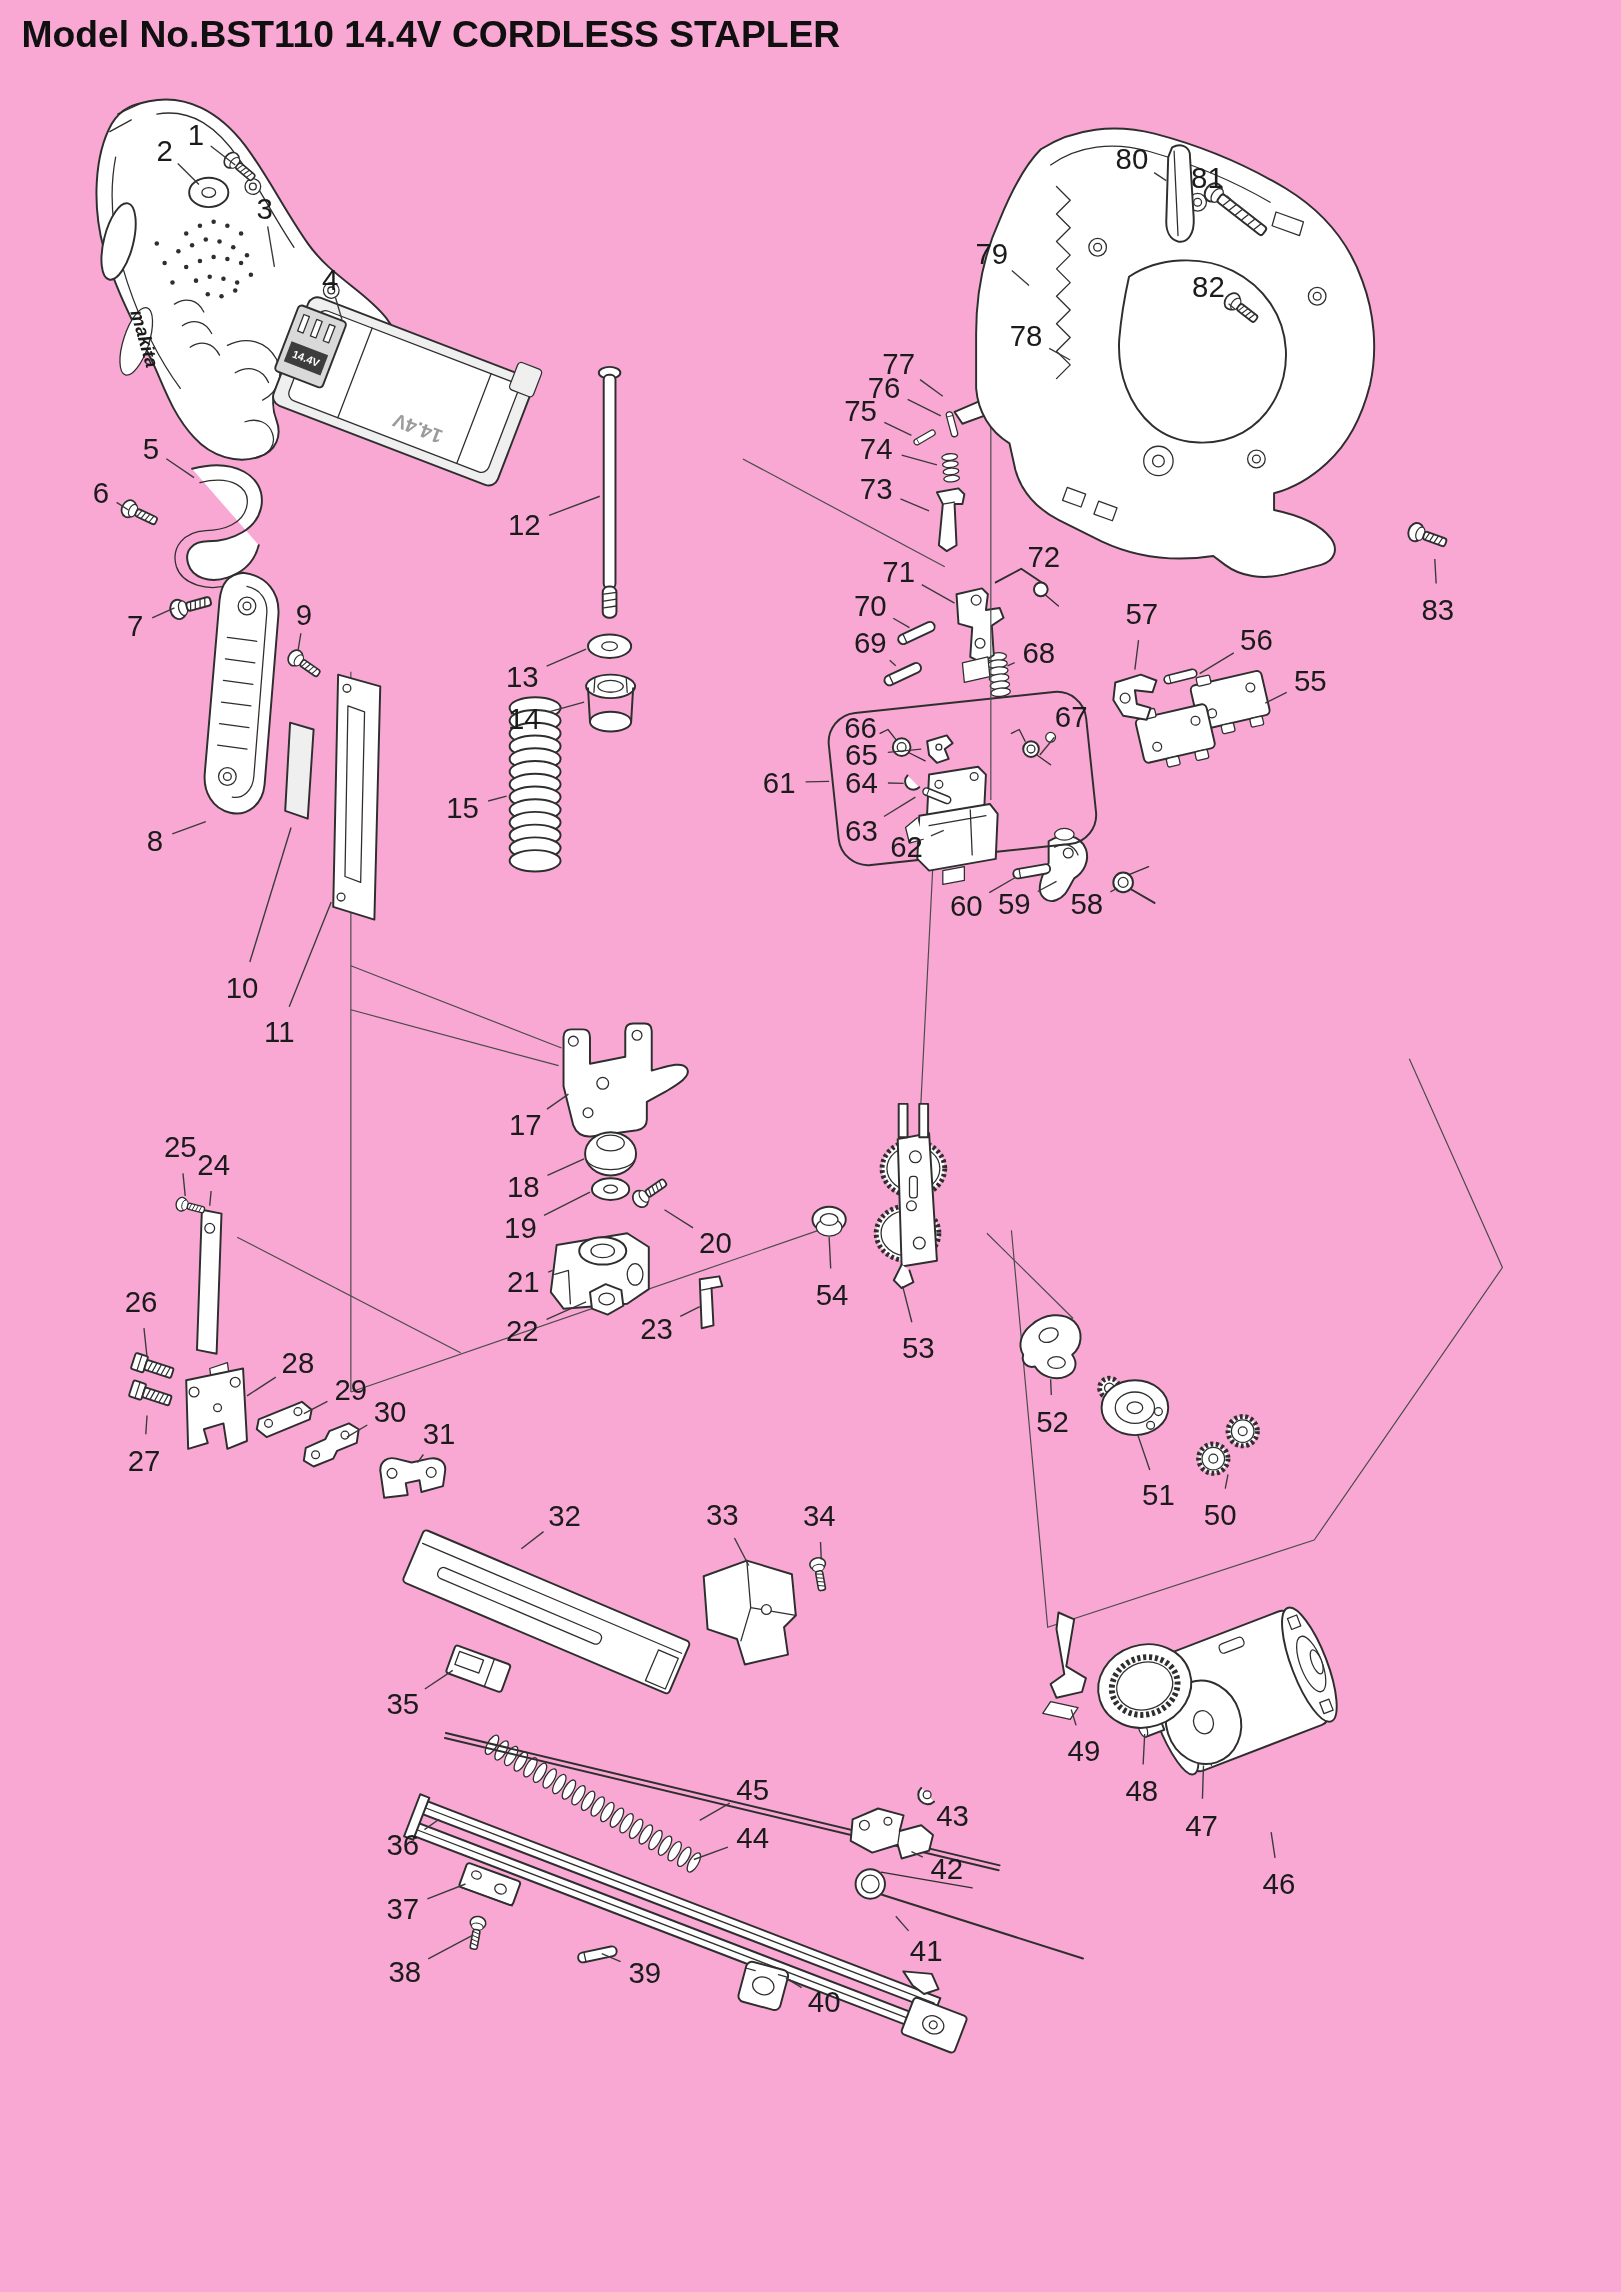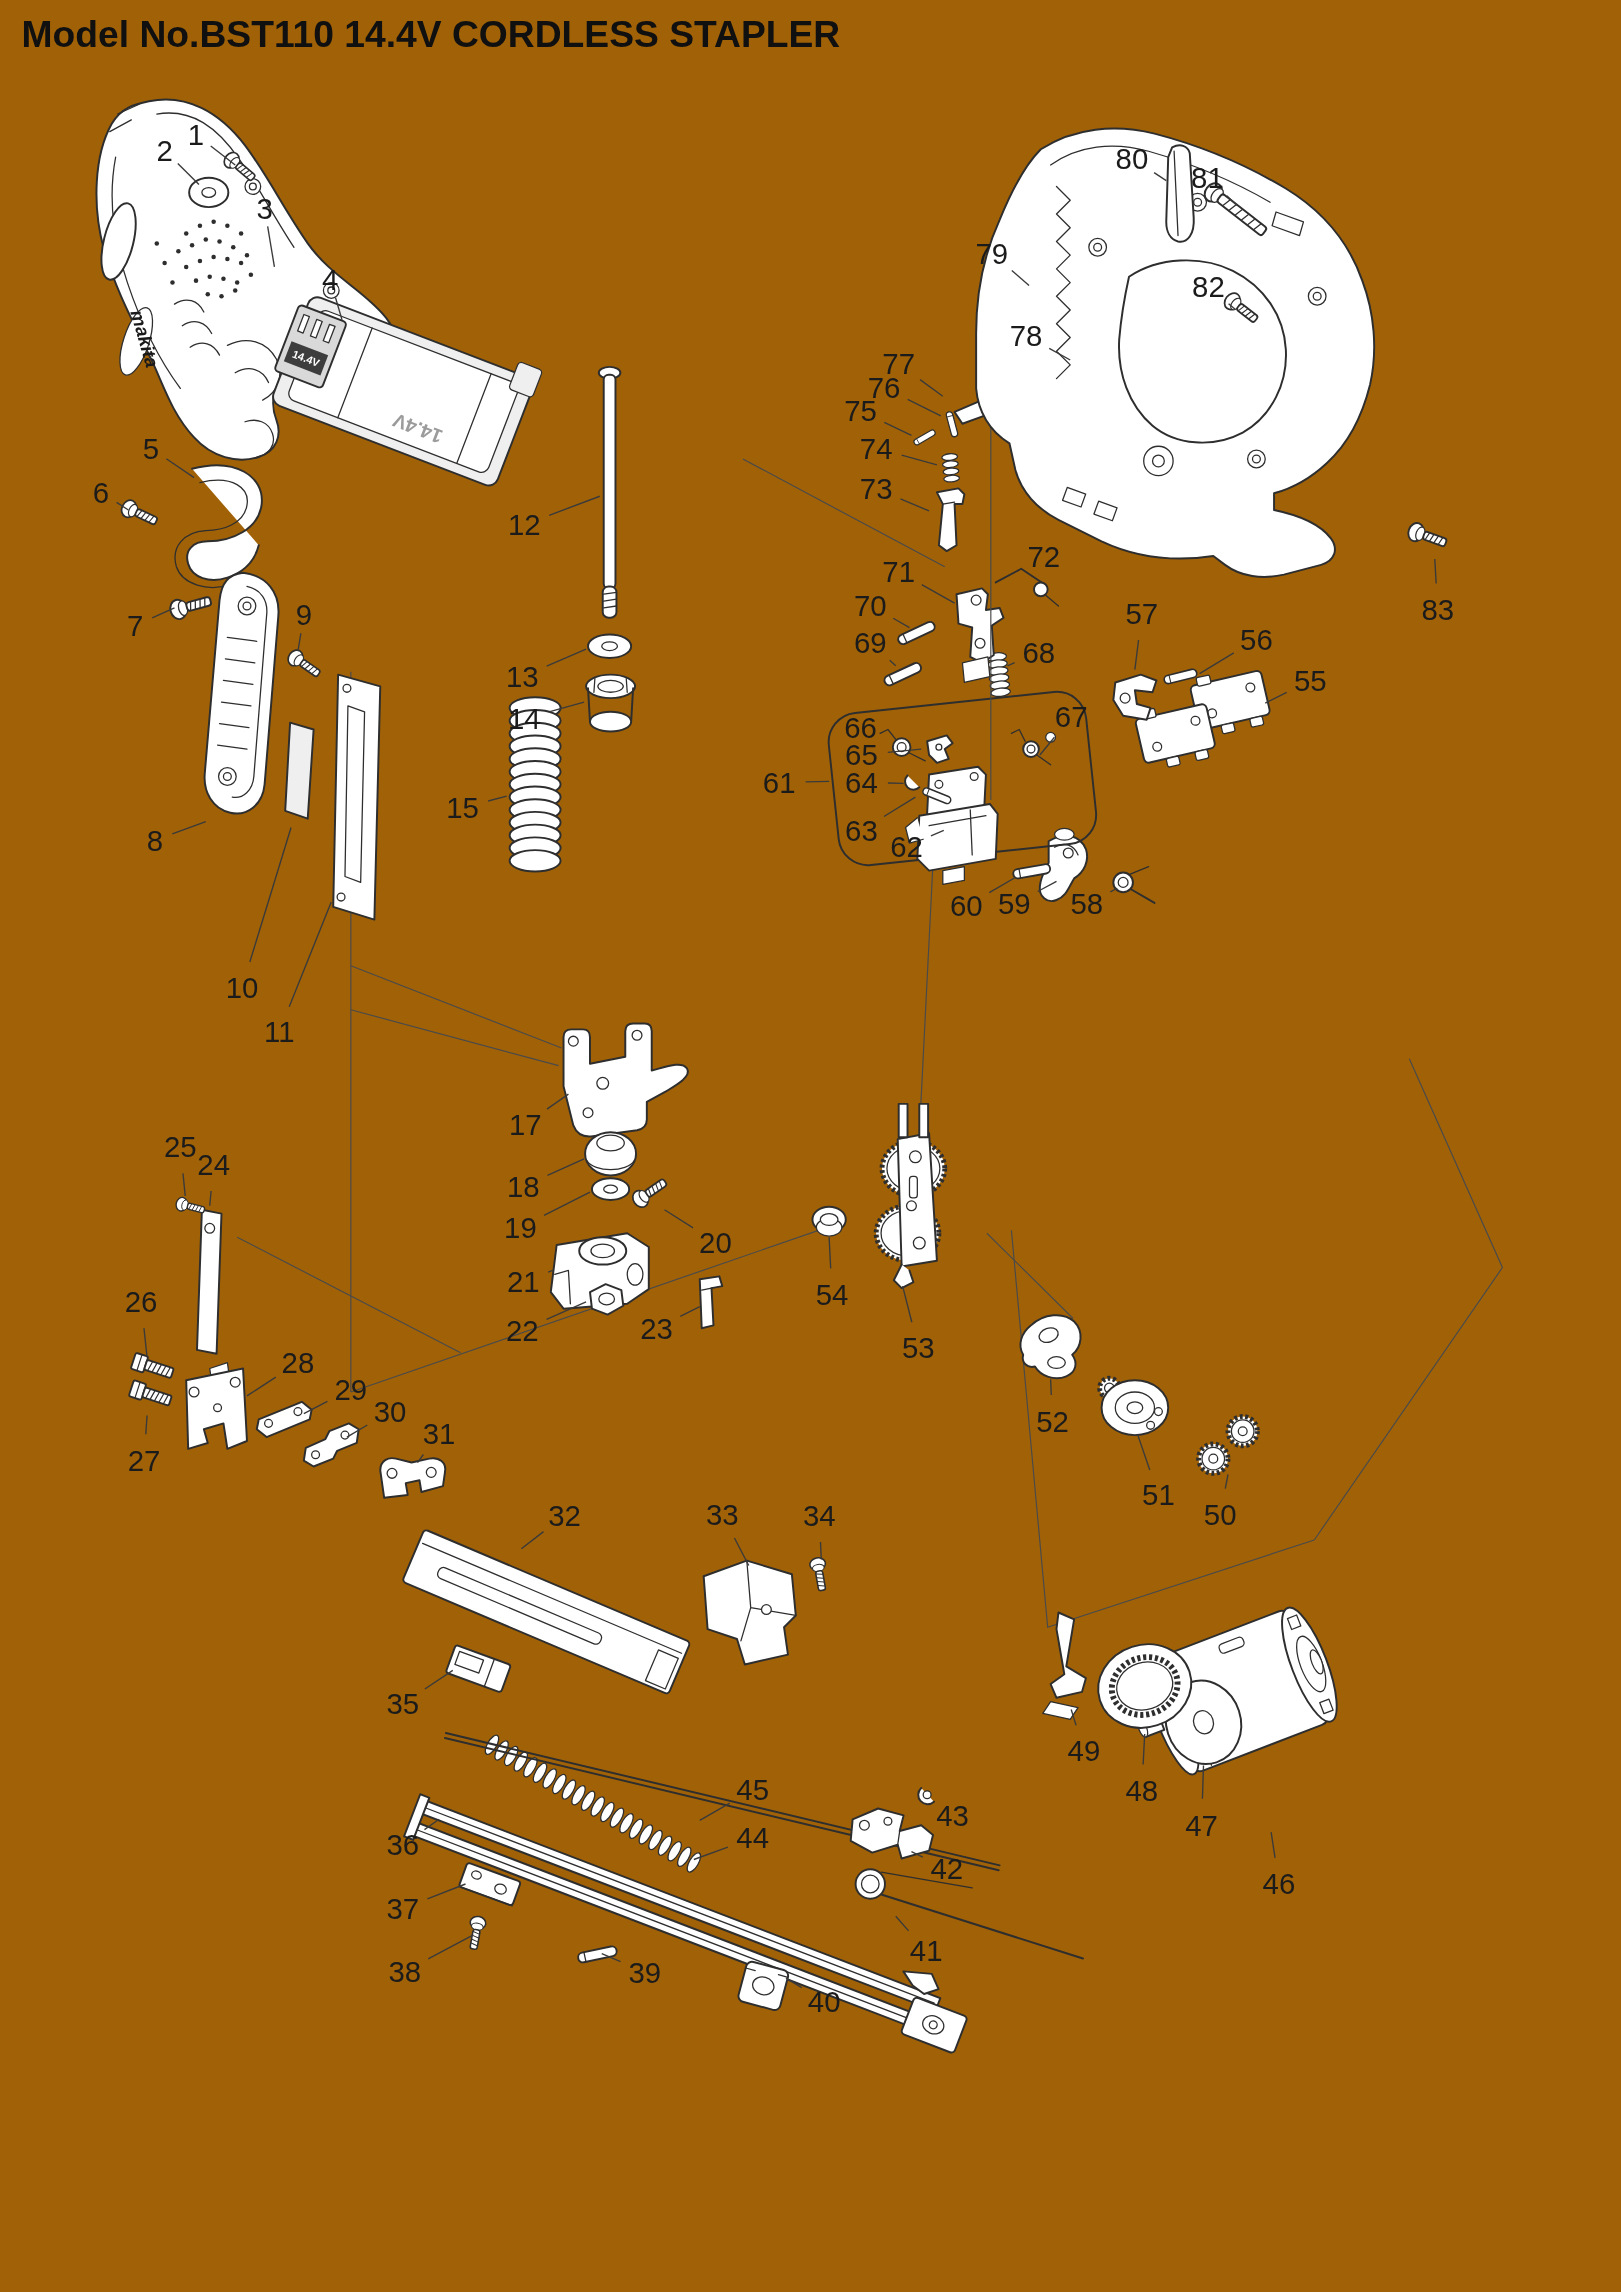--- a/index.html
+++ b/index.html
@@ -1,16 +1,16 @@
 <!DOCTYPE html>
 <html><head>
 <meta charset="utf-8">
 <style>
   html,body{margin:0;padding:0;background:#fff}
-  .page{position:relative;width:1621px;height:2293px;background:#a16207;overflow:hidden}
+  .page{position:relative;width:1621px;height:2293px;background:#f9a8d4;overflow:hidden}
   svg{position:absolute;left:0;top:0}
   .ln{fill:none;stroke:#2e2e2e;stroke-width:2;stroke-linecap:round;stroke-linejoin:round}
   .thin{stroke-width:1.3}
   .fw{fill:#ffffff}
   .fg{fill:#efefef}
   .fd{fill:#d9d9d9}
   .dk{fill:#3d3d3d;stroke:none}
   .dot{fill:#2e2e2e;stroke:none}
   .leader{stroke:#3a3a3a;stroke-width:1.4;fill:none}
   .cons{stroke:#4a4a4a;stroke-width:1.2;fill:none}

